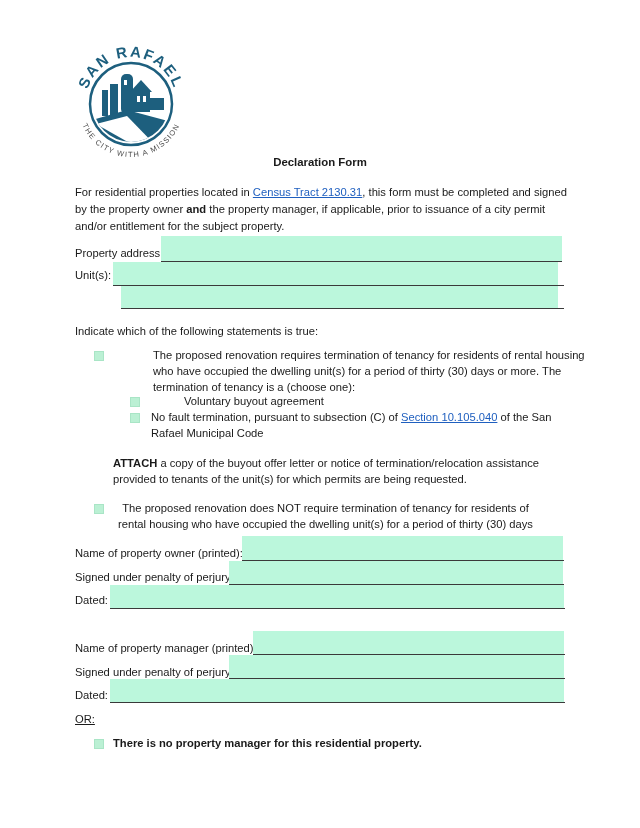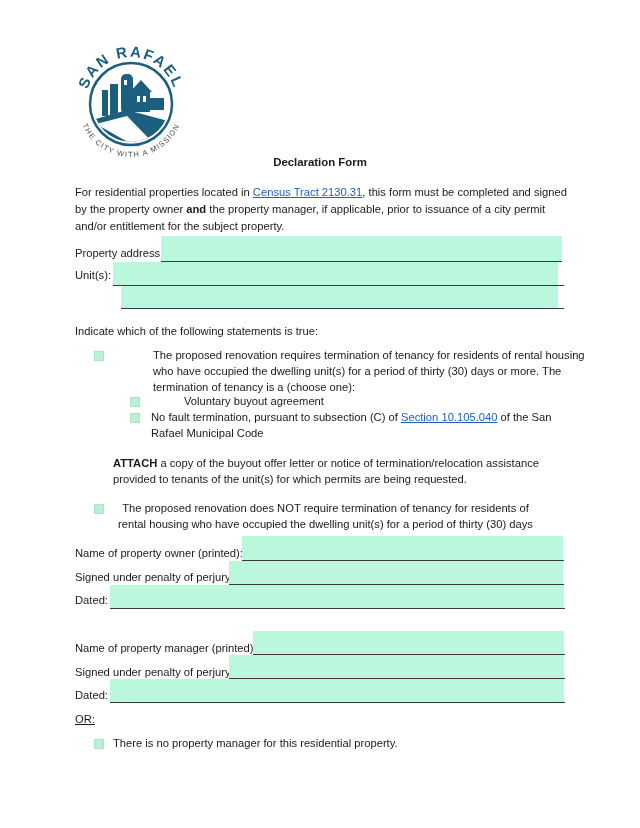--- a/index.html
+++ b/index.html
@@ -119,13 +119,13 @@
   <div class="uline" style="left:154px; top:47px; width:336px;"></div>
 
   <span class="field-label" style="top:57px; bottom:auto;">Dated:</span>
   <div class="fill" style="left:35px; top:48px; width:454px; height:23px;"></div>
   <div class="uline" style="left:35px; top:71px; width:455px;"></div>
 </div>
 
 <div class="abs text" style="left:75px; top:711px;text-decoration:underline;">OR:</div>
 
 <div class="cb" style="left:94px; top:739px;"></div>
-<div class="abs text" style="left:113px; top:735px;">There is no property manager for this residential property.</div>
+<div class="abs text" style="left:113px; top:735px;font-weight:bold;">There is no property manager for this residential property.</div>
 
 </body></html>

